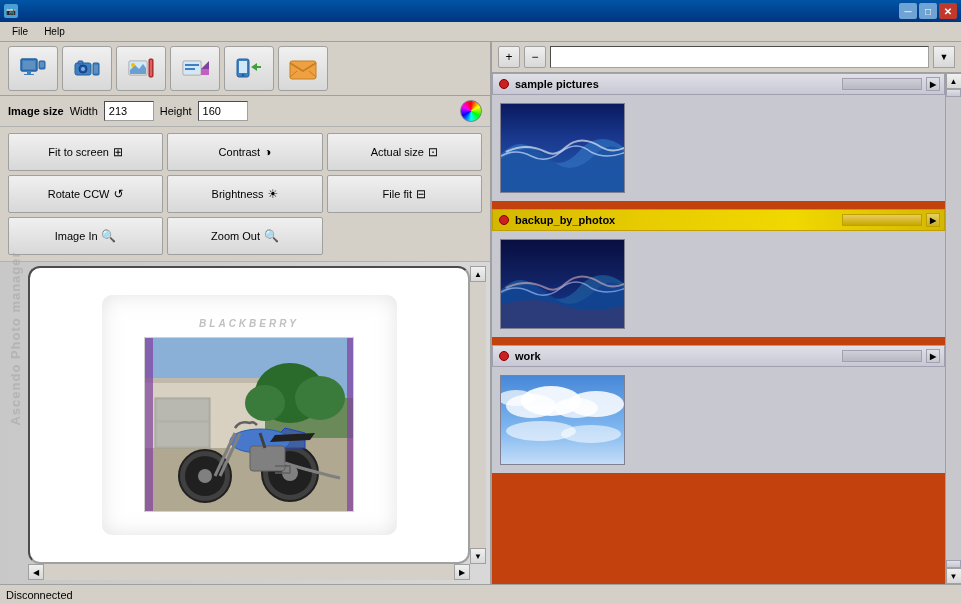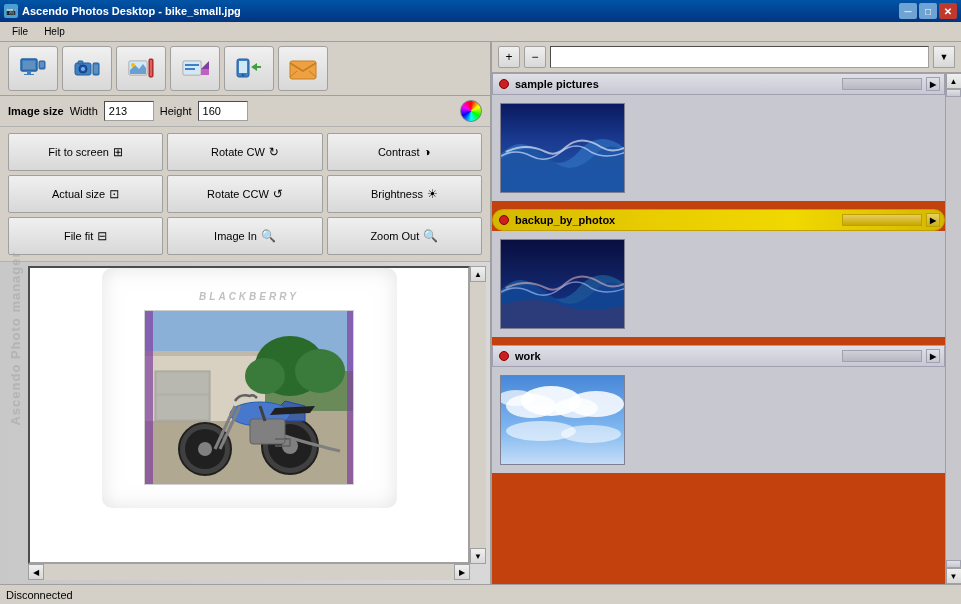--- a/index.html
+++ b/index.html
@@ -355,21 +355,20 @@
       flex: 1;
       overflow: hidden;
     }
   </style>
 </head>
 <body>
 
 <div class="title-bar">
   <div class="title-bar-left">
     <div class="title-bar-icon">📷</div>
-    <span>Ascendo Photos Desktop - bike_small.jpg</span>
   </div>
   <div class="title-bar-buttons">
     <div class="title-btn minimize">─</div>
     <div class="title-btn maximize">□</div>
     <div class="title-btn close">✕</div>
   </div>
 </div>
 
 <div class="menu-bar">
   <div class="menu-item">File</div>
@@ -464,24 +463,20 @@
       <input class="size-input" type="text" value="160" style="">
       <div class="color-wheel"></div>
     </div>
 
     <div class="controls-area">
       <div class="ctrl-btn">
         <span>Fit to screen</span>
         <span class="ctrl-icon">⊞</span>
       </div>
       <div class="ctrl-btn">
-        <span>Rotate CW</span>
-        <span class="ctrl-icon">↻</span>
-      </div>
-      <div class="ctrl-btn">
         <span>Contrast</span>
         <span class="ctrl-icon">◑</span>
       </div>
       <div class="ctrl-btn">
         <span>Actual size</span>
         <span class="ctrl-icon">⊡</span>
       </div>
       <div class="ctrl-btn">
         <span>Rotate CCW</span>
         <span class="ctrl-icon">↺</span>
@@ -498,21 +493,21 @@
         <span>Image In</span>
         <span class="ctrl-icon">🔍</span>
       </div>
       <div class="ctrl-btn">
         <span>Zoom Out</span>
         <span class="ctrl-icon">🔍</span>
       </div>
     </div>
 
     <div style="flex:1; position:relative; overflow:hidden; margin: 4px 4px 4px 28px;">
-      <div style="position:absolute; top:0; left:0; right:16px; bottom:16px; background:white; border:2px inset #a0a0a0; border-radius:0; display:flex; align-items:flex-start; justify-content:center;">
+      <div style="position:absolute; top:0; left:0; right:16px; bottom:16px; background:white; border:2px inset #a0a0a0; border-radius:12px; display:flex; align-items:center; justify-content:center;">
 
         <div style="width:295px; height:240px; background:white; border-radius:10px; display:flex; flex-direction:column; align-items:center; justify-content:center; box-shadow:inset 0 0 20px rgba(200,200,200,0.5);">
           <div style="font-size:10px; color:#c0c0c0; font-style:italic; letter-spacing:3px; font-weight:bold; margin-bottom:8px;">BLACKBERRY</div>
 
           <div style="width:210px; height:175px; overflow:hidden; border:1px solid #d0d0d0; position:relative;">
             <svg width="210" height="175" viewBox="0 0 210 175" xmlns="http://www.w3.org/2000/svg">
 
               <rect width="210" height="175" fill="#6a8a5a"></rect>
 
               <rect width="210" height="60" fill="#8ab0d8"></rect>
@@ -614,21 +609,21 @@
                 <path d="M0 55 Q30 35 50 55 Q70 75 95 50 Q110 35 125 50 L125 90 L0 90 Z" fill="#1a50a0" opacity="0.8"></path>
 
                 <path d="M5 48 Q25 38 45 48 Q55 53 65 43 Q80 30 100 43 Q112 50 125 43" stroke="white" stroke-width="2" fill="none" opacity="0.6"></path>
                 <path d="M0 52 Q15 44 30 52 Q45 60 60 48 Q75 36 90 48 Q105 56 125 48" stroke="rgba(200,220,255,0.7)" stroke-width="1.5" fill="none"></path>
               </svg>
             </div>
           </div>
         </div>
 
         <div class="album-group">
-          <div class="album-header selected" style="position:relative;border-radius:11px;">
+          <div class="album-header selected" style="position:relative;">
             <div class="album-dot"></div>
             <span class="album-label">backup_by_photox</span>
             <div style="position:absolute; right:22px; width:80px; height:12px; background:linear-gradient(to bottom,#e8cc60,#c8a800); border:1px solid #c0a000;"></div>
             <div style="position:absolute; right:4px; width:14px; height:14px; background:linear-gradient(to bottom,#e8d060,#c8b020); border:1px solid #c0a000; display:flex; align-items:center; justify-content:center; font-size:8px;">▶</div>
           </div>
           <div class="album-thumbnails">
             <div class="thumb-container">
               <svg width="125" height="90" viewBox="0 0 125 90" xmlns="http://www.w3.org/2000/svg">
                 <defs>
                   <linearGradient id="sky2" x1="0" y1="0" x2="0" y2="1">

